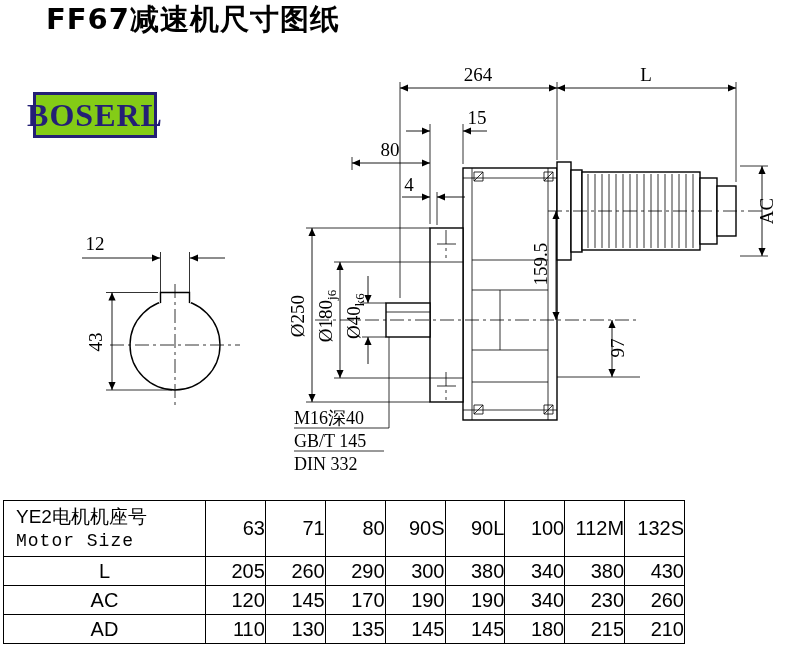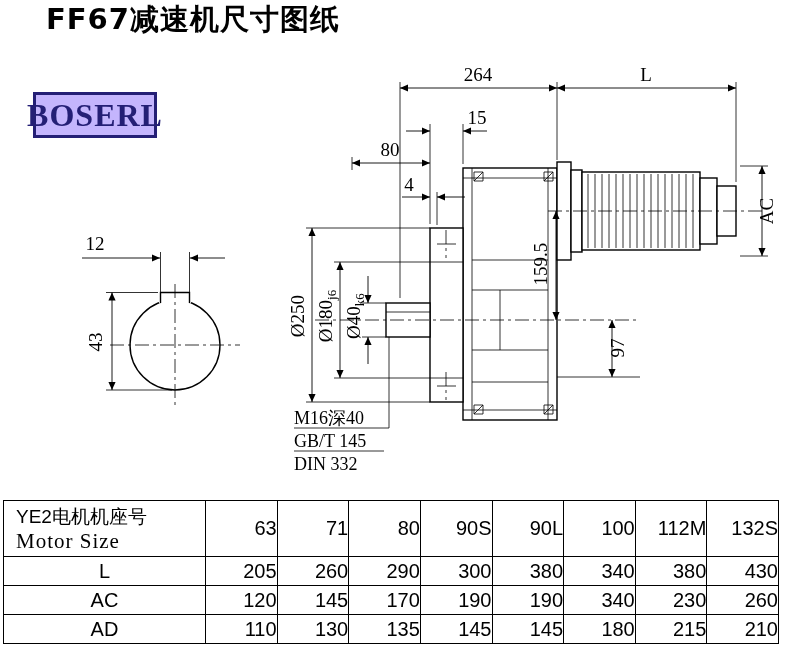--- a/index.html
+++ b/index.html
@@ -4,42 +4,42 @@
 <style>
   *{margin:0;padding:0;box-sizing:border-box}
   html,body{background:#fff}
   body{width:800px;height:646px;font-family:"Liberation Sans",sans-serif;color:#000}
   .canvas{position:relative;width:800px;height:646px;background:#fff;overflow:hidden}
 
   .title{position:absolute;left:46px;top:0;font-size:29px;font-weight:bold;
          font-family:"DejaVu Sans",sans-serif;letter-spacing:1px;color:#000}
 
   .logo{position:absolute;left:33px;top:92px;width:124px;height:46px;
-        border:3px solid #241f75;background:#c4b5fd;
+        border:3px solid #241f75;background:#84cc16;
         display:flex;align-items:center;justify-content:center}
   .logo span{font-family:"Liberation Serif","DejaVu Serif",serif;font-weight:bold;
              font-size:32px;color:#241f75;letter-spacing:1px}
 
   svg.drawing{position:absolute;left:0;top:0}
   .ol{stroke:#000;stroke-width:1.4;fill:none}
   .olf{stroke:#000;stroke-width:1.4;fill:#fff}
   .thin{stroke:#000;stroke-width:0.8;fill:none}
   .dim{stroke:#000;stroke-width:0.9;fill:none}
   .cl{stroke:#000;stroke-width:0.8;fill:none;stroke-dasharray:14 4 3 4}
   text.lbl{font-family:"Liberation Serif","DejaVu Serif",serif;font-size:19px;fill:#000}
   text.note{font-size:18px}
 
-  table.spec-table{position:absolute;left:3px;top:500px;width:776px;
+  table.spec-table{position:absolute;left:3px;top:500px;width:682px;
         border-collapse:collapse;table-layout:fixed;background:#fff}
   .spec-table td{border:1px solid #000;text-align:right;vertical-align:middle;
         font-size:20px;color:#000;height:29px;padding:0}
   .spec-table tr.hdr td{height:56px}
   .spec-table td.c0{text-align:left;padding-left:12px}
   .hcn{font-size:19px;line-height:24px;font-family:"Liberation Sans",sans-serif}
-  .hen{font-size:21px;line-height:24px;font-family:Liberation Serif, serif;letter-spacing:1px}
+  .hen{font-size:18px;line-height:24px;font-family:Liberation Mono, monospace;letter-spacing:1px}
   td.rl{text-align:center !important;padding-left:0 !important;font-size:20px}
 </style>
 </head>
 <body>
 
 <div class="canvas">
 
   <h1 class="title">FF67减速机尺寸图纸</h1>
 
   <div class="logo">

